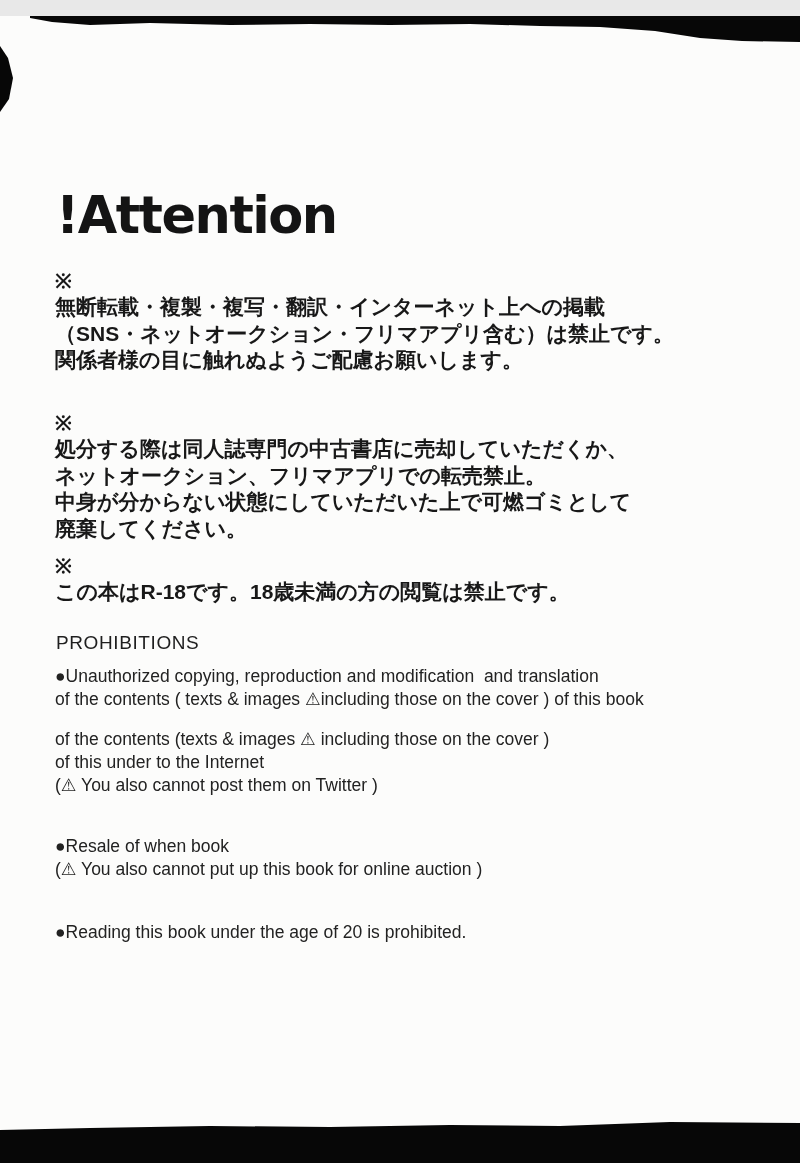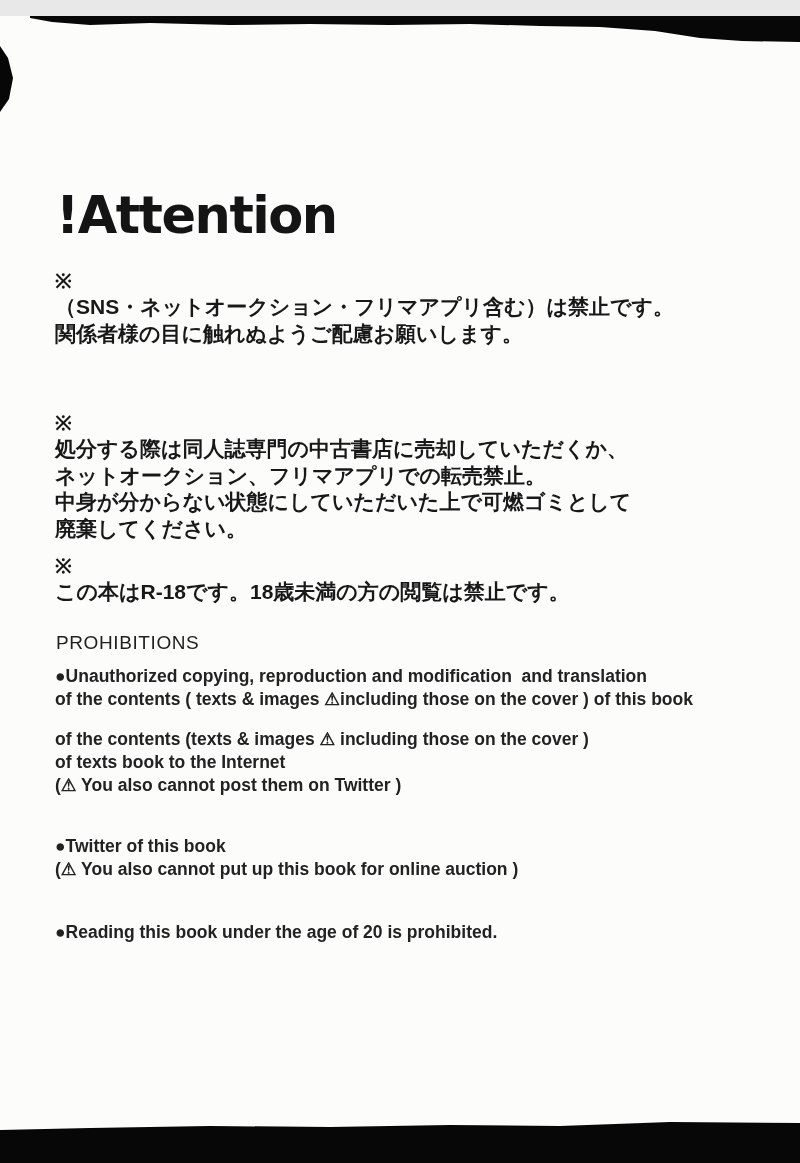--- a/index.html
+++ b/index.html
@@ -25,21 +25,21 @@
   .line{display:block;white-space:pre;}
   .sec-0{top:252px;}
   .sec-1{top:394px;}
   .sec-2{top:537px;}
   .heading{
     position:absolute;left:56px;top:616px;
     font-size:19px;font-weight:400;letter-spacing:0.6px;color:#1f1f1f;
   }
   .en-item{
     position:absolute;left:55px;
-    font-size:17.5px;font-weight:700;line-height:23px;color:#222;
+    font-size:17.5px;font-weight:400;line-height:23px;color:#222;
   }
   .item-0{top:649px;}
   .item-1{top:712px;}
   .item-2{top:819px;}
   .item-3{top:905px;}
 </style>
 </head>
 <body>
 
 <div class="page">
@@ -51,20 +51,21 @@
     <polygon fill="#070707" points="0,2 8,14 13,34 9,55 0,68"></polygon>
   </svg>
   <svg class="artifact artifact-bottom" width="800" height="61" viewBox="0 0 800 61">
     <polygon fill="#070707" points="0,12 90,10 210,8 330,9 450,7 560,8 670,4 800,5 800,61 0,61"></polygon>
   </svg>
 
   <div class="title">!Attention</div>
 
   <div class="ja-section sec-0">
     <span class="marker">※</span>
+    <span class="line">無断転載・複製・複写・翻訳・インターネット上への掲載</span>
     <span class="line">（SNS・ネットオークション・フリマアプリ含む）は禁止です。</span>
     <span class="line">関係者様の目に触れぬようご配慮お願いします。</span>
   </div>
 
   <div class="ja-section sec-1">
     <span class="marker">※</span>
     <span class="line">処分する際は同人誌専門の中古書店に売却していただくか、</span>
     <span class="line">ネットオークション、フリマアプリでの転売禁止。</span>
     <span class="line">中身が分からない状態にしていただいた上で可燃ゴミとして</span>
     <span class="line">廃棄してください。</span>
@@ -77,26 +78,26 @@
 
   <div class="heading">PROHIBITIONS</div>
 
   <div class="en-item item-0">
     <span class="line">●Unauthorized copying, reproduction and modification  and translation</span>
     <span class="line">of the contents ( texts &amp; images ⚠including those on the cover ) of this book</span>
   </div>
 
   <div class="en-item item-1">
     <span class="line">of the contents (texts &amp; images ⚠ including those on the cover )</span>
-    <span class="line">of texts book to the Internet</span>
+    <span class="line">of this under to the Internet</span>
     <span class="line">(⚠ You also cannot post them on Twitter )</span>
   </div>
 
   <div class="en-item item-2">
-    <span class="line">●Twitter of this book</span>
+    <span class="line">●Resale of when book</span>
     <span class="line">(⚠ You also cannot put up this book for online auction )</span>
   </div>
 
   <div class="en-item item-3">
     <span class="line">●Reading this book under the age of 20 is prohibited.</span>
   </div>
 
 </div>
 
 </body></html>

